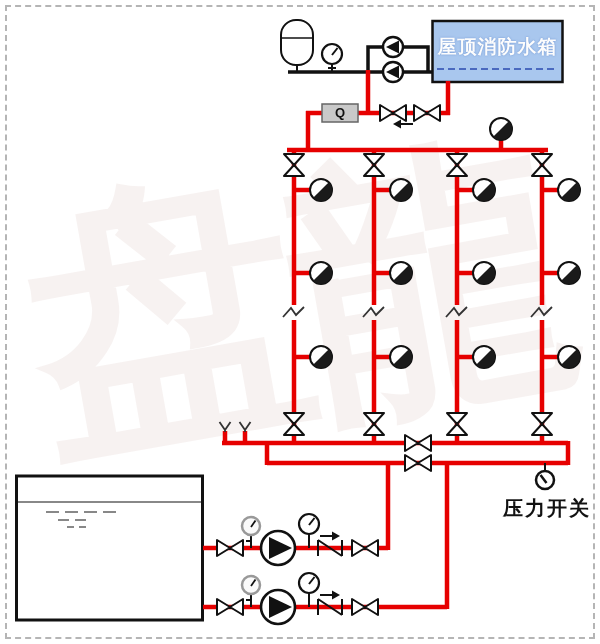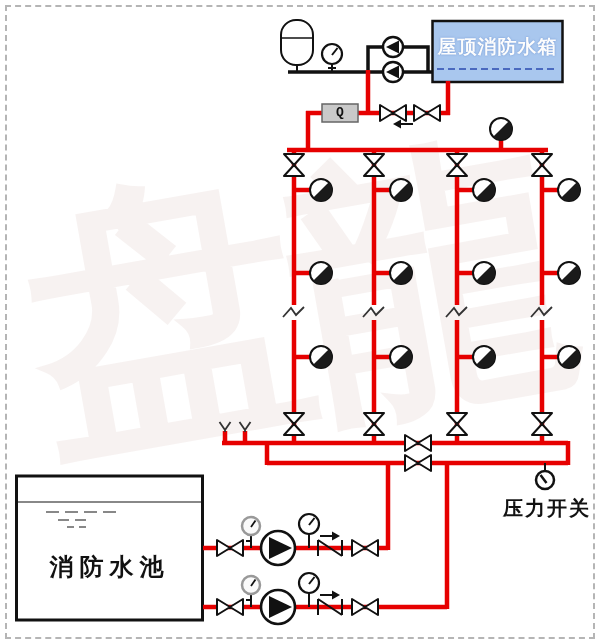--- a/index.html
+++ b/index.html
@@ -15,21 +15,21 @@
     position:absolute;z-index:0;font-family:"DejaVu Serif","Liberation Serif",serif;
     font-size:280px;font-weight:bold;color:rgba(172,132,122,0.10);
     transform:rotate(-10deg);line-height:1;user-select:none;
   }
   #wm1{left:28px;top:170px;}
   #wm2{left:292px;top:140px;}
   svg.schematic{position:absolute;left:0;top:0;z-index:1;}
   .pr{stroke:var(--pipe-red,#e60000);stroke-width:4.5;fill:none;}
   .pb{stroke:var(--pipe-black,#111111);stroke-width:3.5;fill:none;}
   .pb2{stroke:var(--pipe-black,#111111);stroke-width:2;fill:none;}
-  .lbl{position:absolute;z-index:2;color:#111;font-family:Liberation Mono, monospace;}
+  .lbl{position:absolute;z-index:2;color:#111;}
   #roof-tank-label{
     left:434px;top:27px;width:127px;height:40px;display:flex;align-items:center;justify-content:center;
     color:#fdfdfd;font-size:19px;font-weight:bold;letter-spacing:1px;text-shadow:0 0 2px rgba(90,130,200,.8);
   }
   #q-label{left:322px;top:104px;width:36px;height:18px;line-height:18px;text-align:center;
     font-size:13px;font-weight:bold;}
   #pool-label{left:17px;top:551px;width:185px;text-align:center;font-size:24px;font-weight:bold;letter-spacing:6px;}
   #psw-label{left:488px;top:495px;width:118px;text-align:center;font-size:20px;font-weight:bold;letter-spacing:2px;}
 </style>
 </head>
@@ -187,17 +187,16 @@
       <use href="#pumpL" x="278" y="607"></use>
       <use href="#gaugeB" x="309" y="583"></use>
       <use href="#chk" x="330" y="607"></use>
       <use href="#arrR" x="329" y="595"></use>
       <use href="#valveH" x="365" y="607"></use>
     </g>
   </svg>
 
   <div class="lbl" id="roof-tank-label">屋顶消防水箱</div>
   <div class="lbl" id="q-label">Q</div>
-  <div class="lbl" id="pool-label">消防水池</div>
   <div class="lbl" id="psw-label">压力开关</div>
 
   <div class="dashed-border"></div>
 </div>
 
 </body></html>

